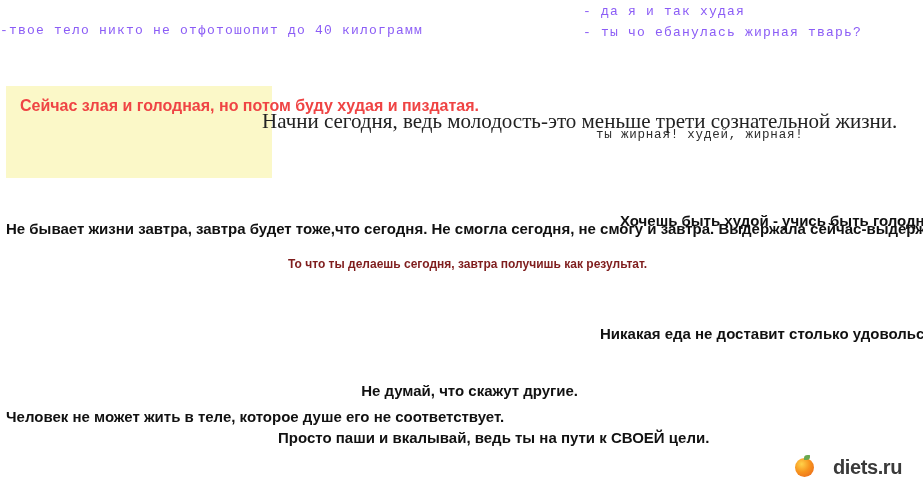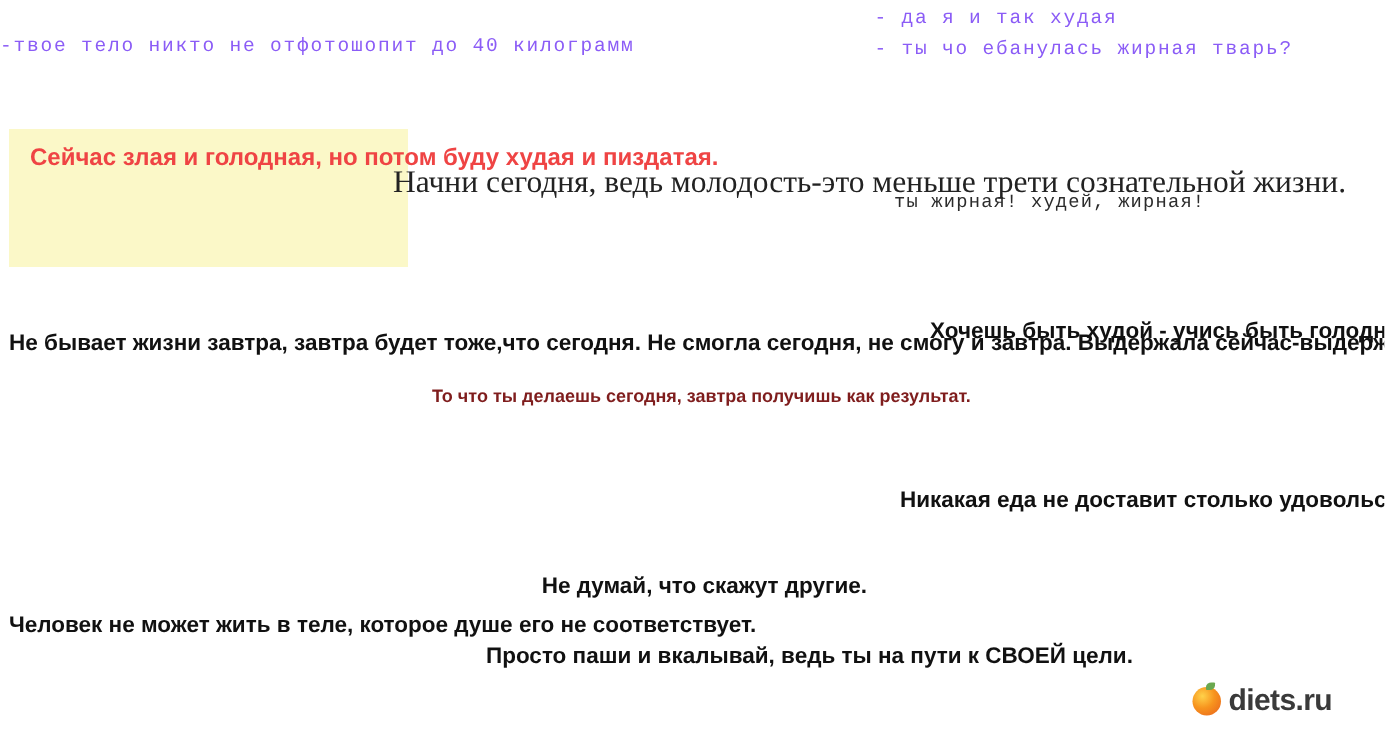--- a/index.html
+++ b/index.html
@@ -123,21 +123,20 @@
   }
   #mid-block-3 {
     left: 278px;
     top: 427px;
     width: 300px;
     font-size: 15px;
     font-weight: bold;
     line-height: 1.5;
     text-align: center;
     color: #111;
-    margin-left: 46px;
   }
 
   
   #right-block-1 {
     left: 620px;
     top: 204px;
     width: 296px;
     font-size: 15px;
     font-weight: bold;
     line-height: 2.3;
@@ -155,21 +154,21 @@
     color: #111;
   }
 
   
   #watermark {
     position: absolute;
     left: 795px;
     top: 456px;
     display: flex;
     align-items: center;
-    gap: 5px;
+    gap: 19px;
   }
   #watermark-logo {
     width: 19px;
     height: 19px;
     border-radius: 50%;
     background: radial-gradient(circle at 35% 32%, #ffd24a 0%, #f7941e 45%, #e8601c 100%);
     position: relative;
     display: inline-block;
   }
   #watermark-logo::after {

